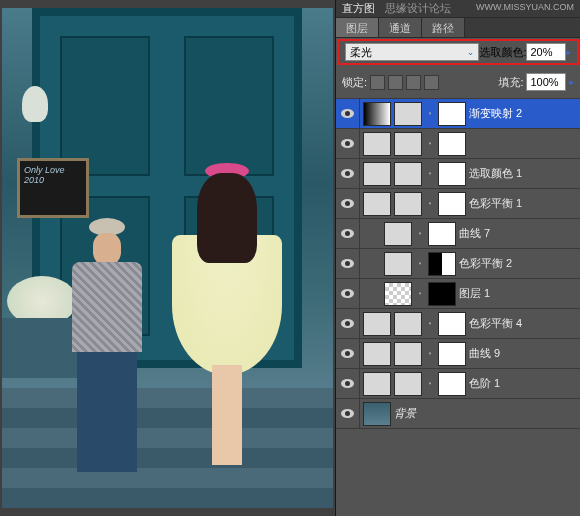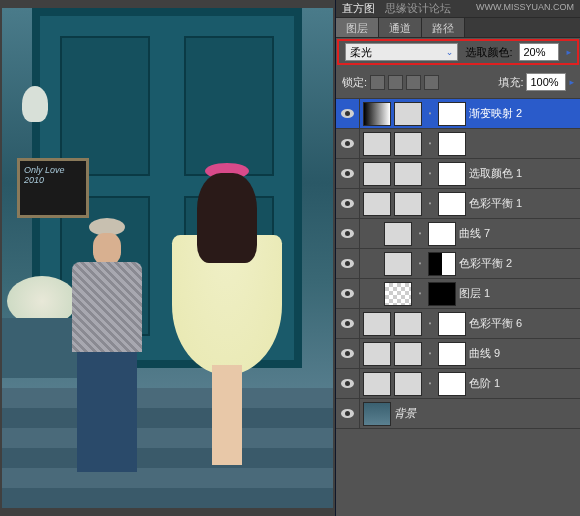--- a/index.html
+++ b/index.html
@@ -23,21 +23,21 @@
 .wlegs{width:30px;height:100px;background:#e8c8a8;margin:-10px auto}
 .flowers{position:absolute;left:5px;top:268px;width:70px;height:50px;background:radial-gradient(circle,#e8e8d8,#c8d8c0);border-radius:50%}
 .table{position:absolute;left:0;top:310px;width:95px;height:60px;background:#3a6070}
 .floor{position:absolute;left:0;top:380px;width:100%;height:140px;background:repeating-linear-gradient(0deg,#4a6a7a,#4a6a7a 20px,#3a5a6a 20px,#3a5a6a 40px)}
 .panel{width:296px;height:516px;background:#535353;color:#e8e8e8;display:flex;flex-direction:column;border-left:1px solid #0f172a}
 .topbar{height:18px;background:#3a3a3a;display:flex;align-items:center;padding:0 6px;border-bottom:1px solid #2a2a2a}
 .topwm{position:absolute;right:6px;top:2px;font-size:9px;color:#aaa}
 .tabs{height:20px;background:#3a3a3a;display:flex;border-bottom:1px solid #2a2a2a}
 .tab{padding:3px 10px;background:#535353;border-right:1px solid #2a2a2a;color:#d0d0d0}
 .tab.active{background:#6a6a6a}
-.blendrow{height:26px;background:#535353;display:flex;align-items:center;padding:2px 6px;gap:7px;border:2px solid #e02020;margin:1px}
+.blendrow{height:26px;background:#535353;display:flex;align-items:center;padding:2px 6px;gap:0;border:2px solid #e02020;margin:1px}
 .blendsel{flex:1;height:18px;background:#eaeaea;color:#000;border:1px solid #888;display:flex;align-items:center;padding:0 4px;justify-content:space-between}
 .opval{width:40px;height:18px;background:#fff;color:#000;border:1px solid #888;display:flex;align-items:center;padding:0 3px}
 .lockrow{height:22px;display:flex;align-items:center;padding:16px 6px;gap:3px;border-bottom:1px solid #3a3a3a}
 .lockicon{width:15px;height:15px;background:#6a6a6a;border:1px solid #3a3a3a}
 .layers{flex:1;overflow-y:auto;background:#535353}
 .layer{height:30px;display:flex;align-items:center;border-bottom:1px solid #3a3a3a;gap:3px;padding-right:4px}
 .layer.sel{background:#2a5bca}
 .eye{width:24px;height:30px;display:flex;align-items:center;justify-content:center;border-right:1px solid #3a3a3a}
 .eyei{width:13px;height:9px;background:#d0d0d0;border-radius:50%;position:relative}
 .eyei::after{content:"";position:absolute;left:4px;top:2px;width:5px;height:5px;background:#333;border-radius:50%}
@@ -192,21 +192,21 @@
         <span class="lname">图层 1</span>
       </div>
       <div class="layer">
         <div class="eye">
           <div class="eyei"></div>
         </div>
         <div class="thumb adj"></div>
         <div class="thumb adj"></div>
         <span class="link">⬝</span>
         <div class="thumb mask"></div>
-        <span class="lname">色彩平衡 6</span>
+        <span class="lname">色彩平衡 4</span>
       </div>
       <div class="layer">
         <div class="eye">
           <div class="eyei"></div>
         </div>
         <div class="thumb adj"></div>
         <div class="thumb adj"></div>
         <span class="link">⬝</span>
         <div class="thumb mask"></div>
         <span class="lname">曲线 9</span>

